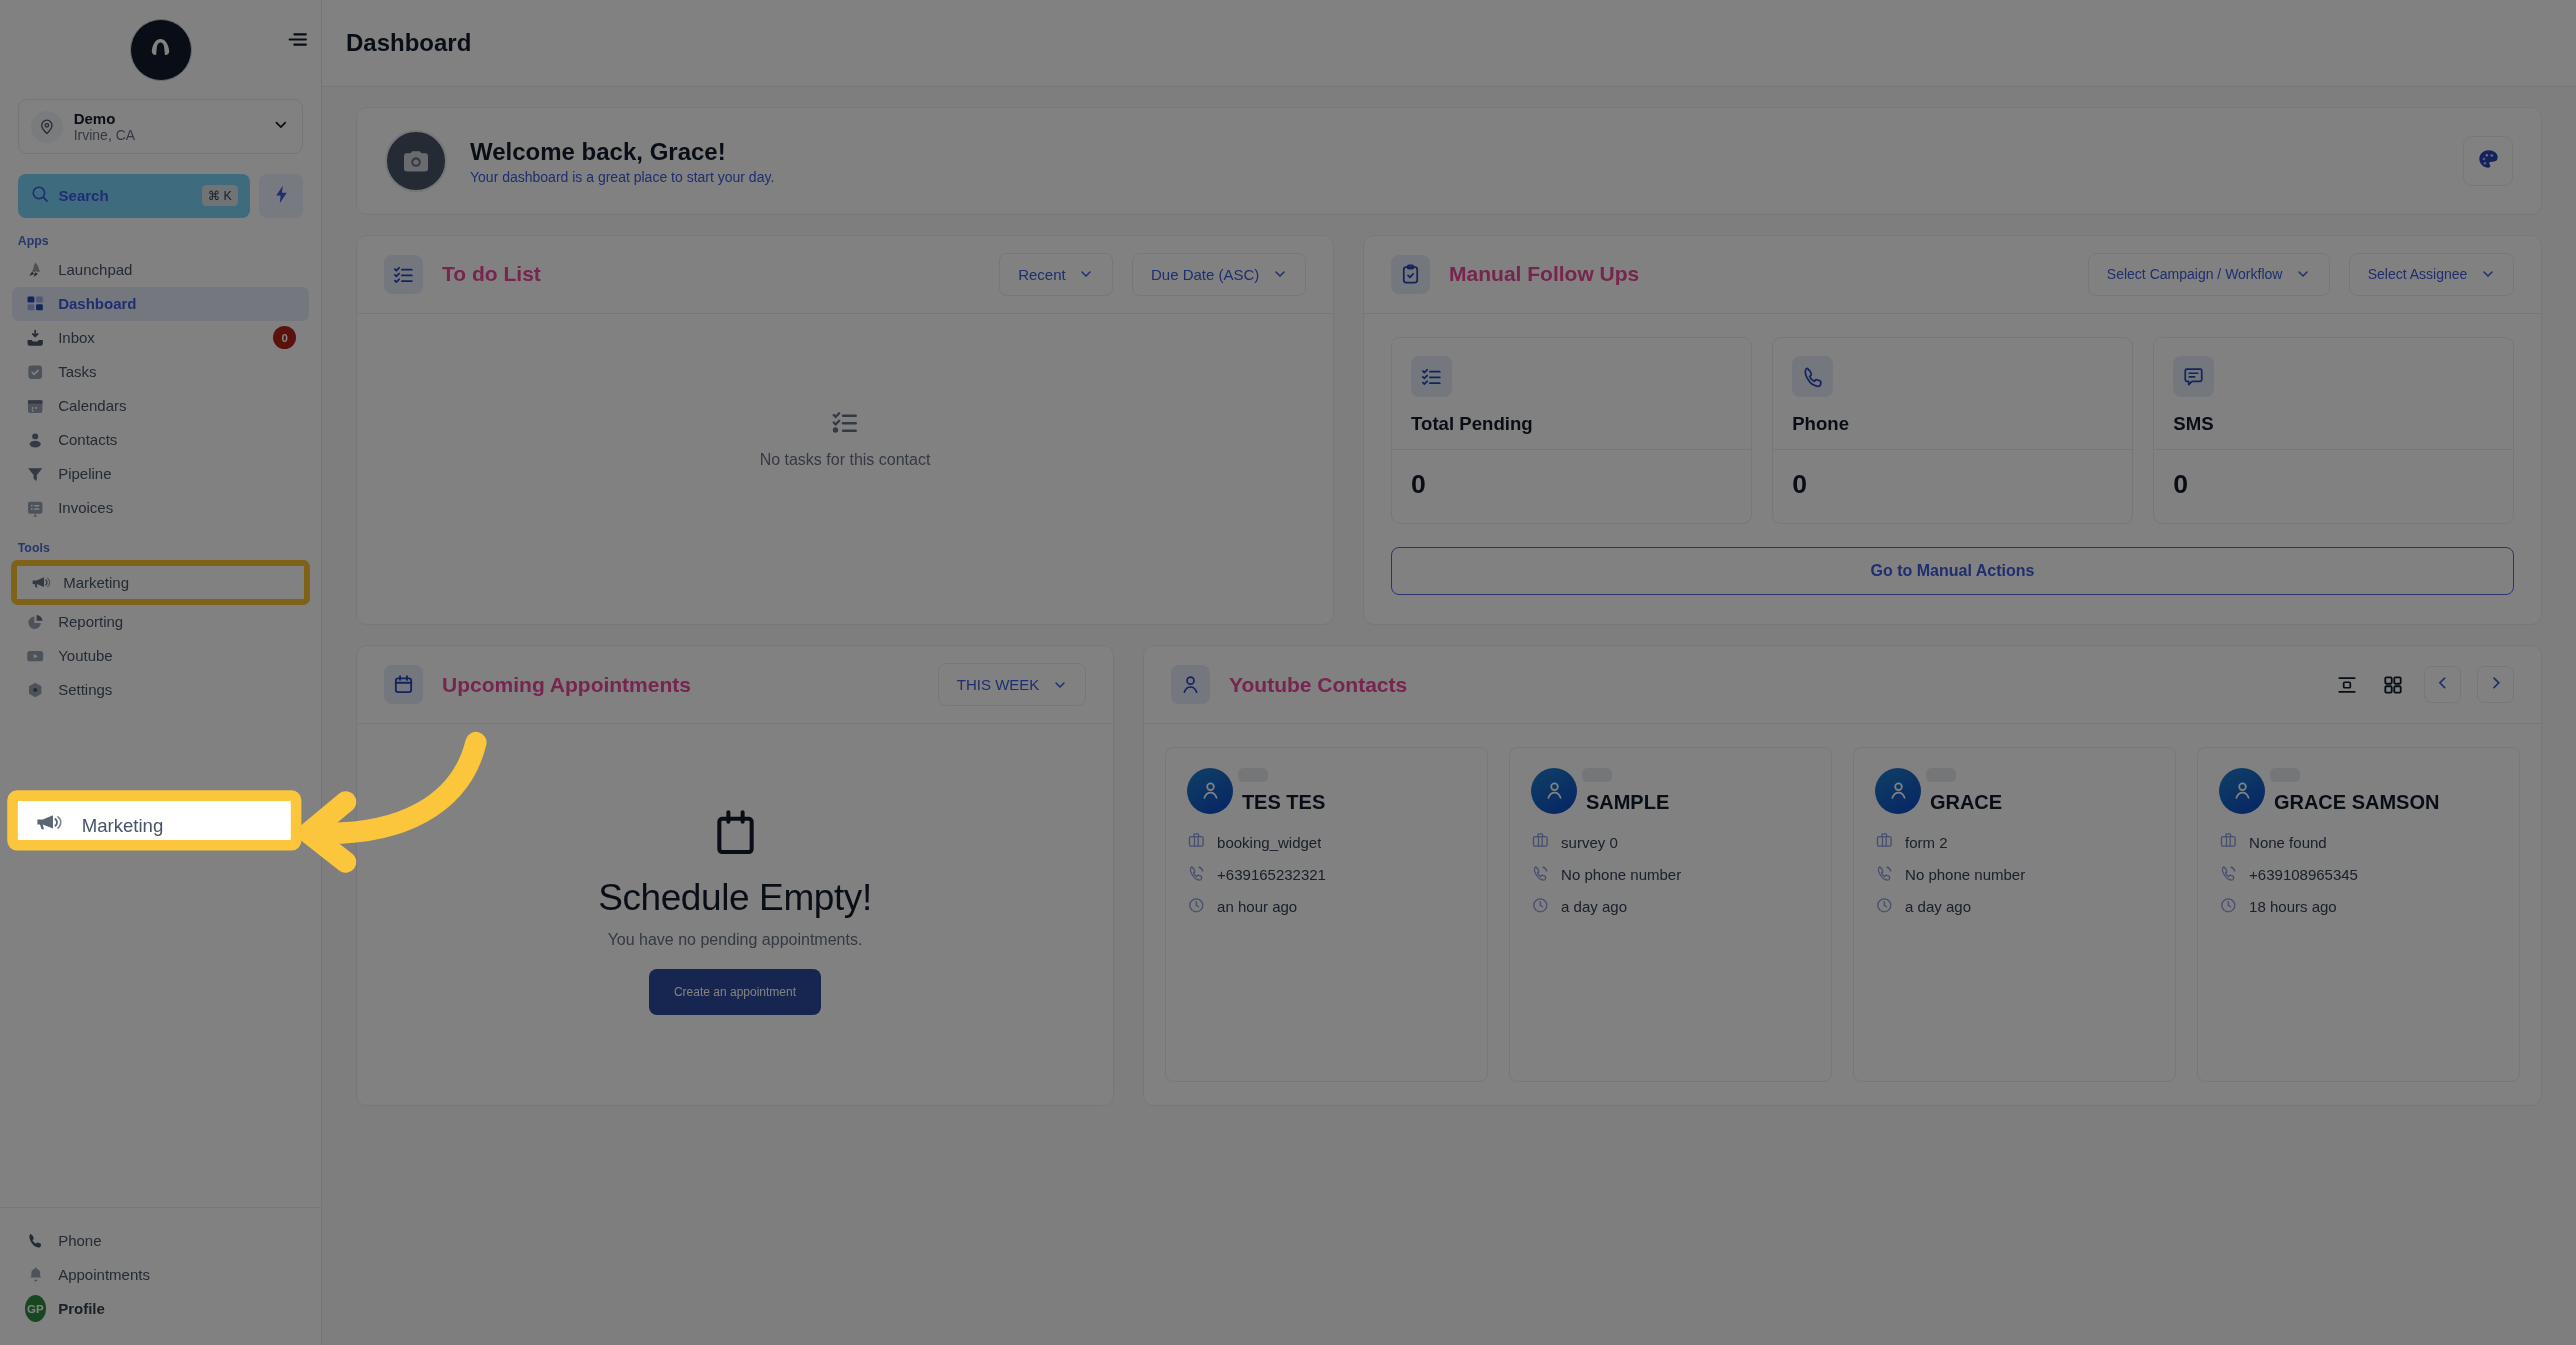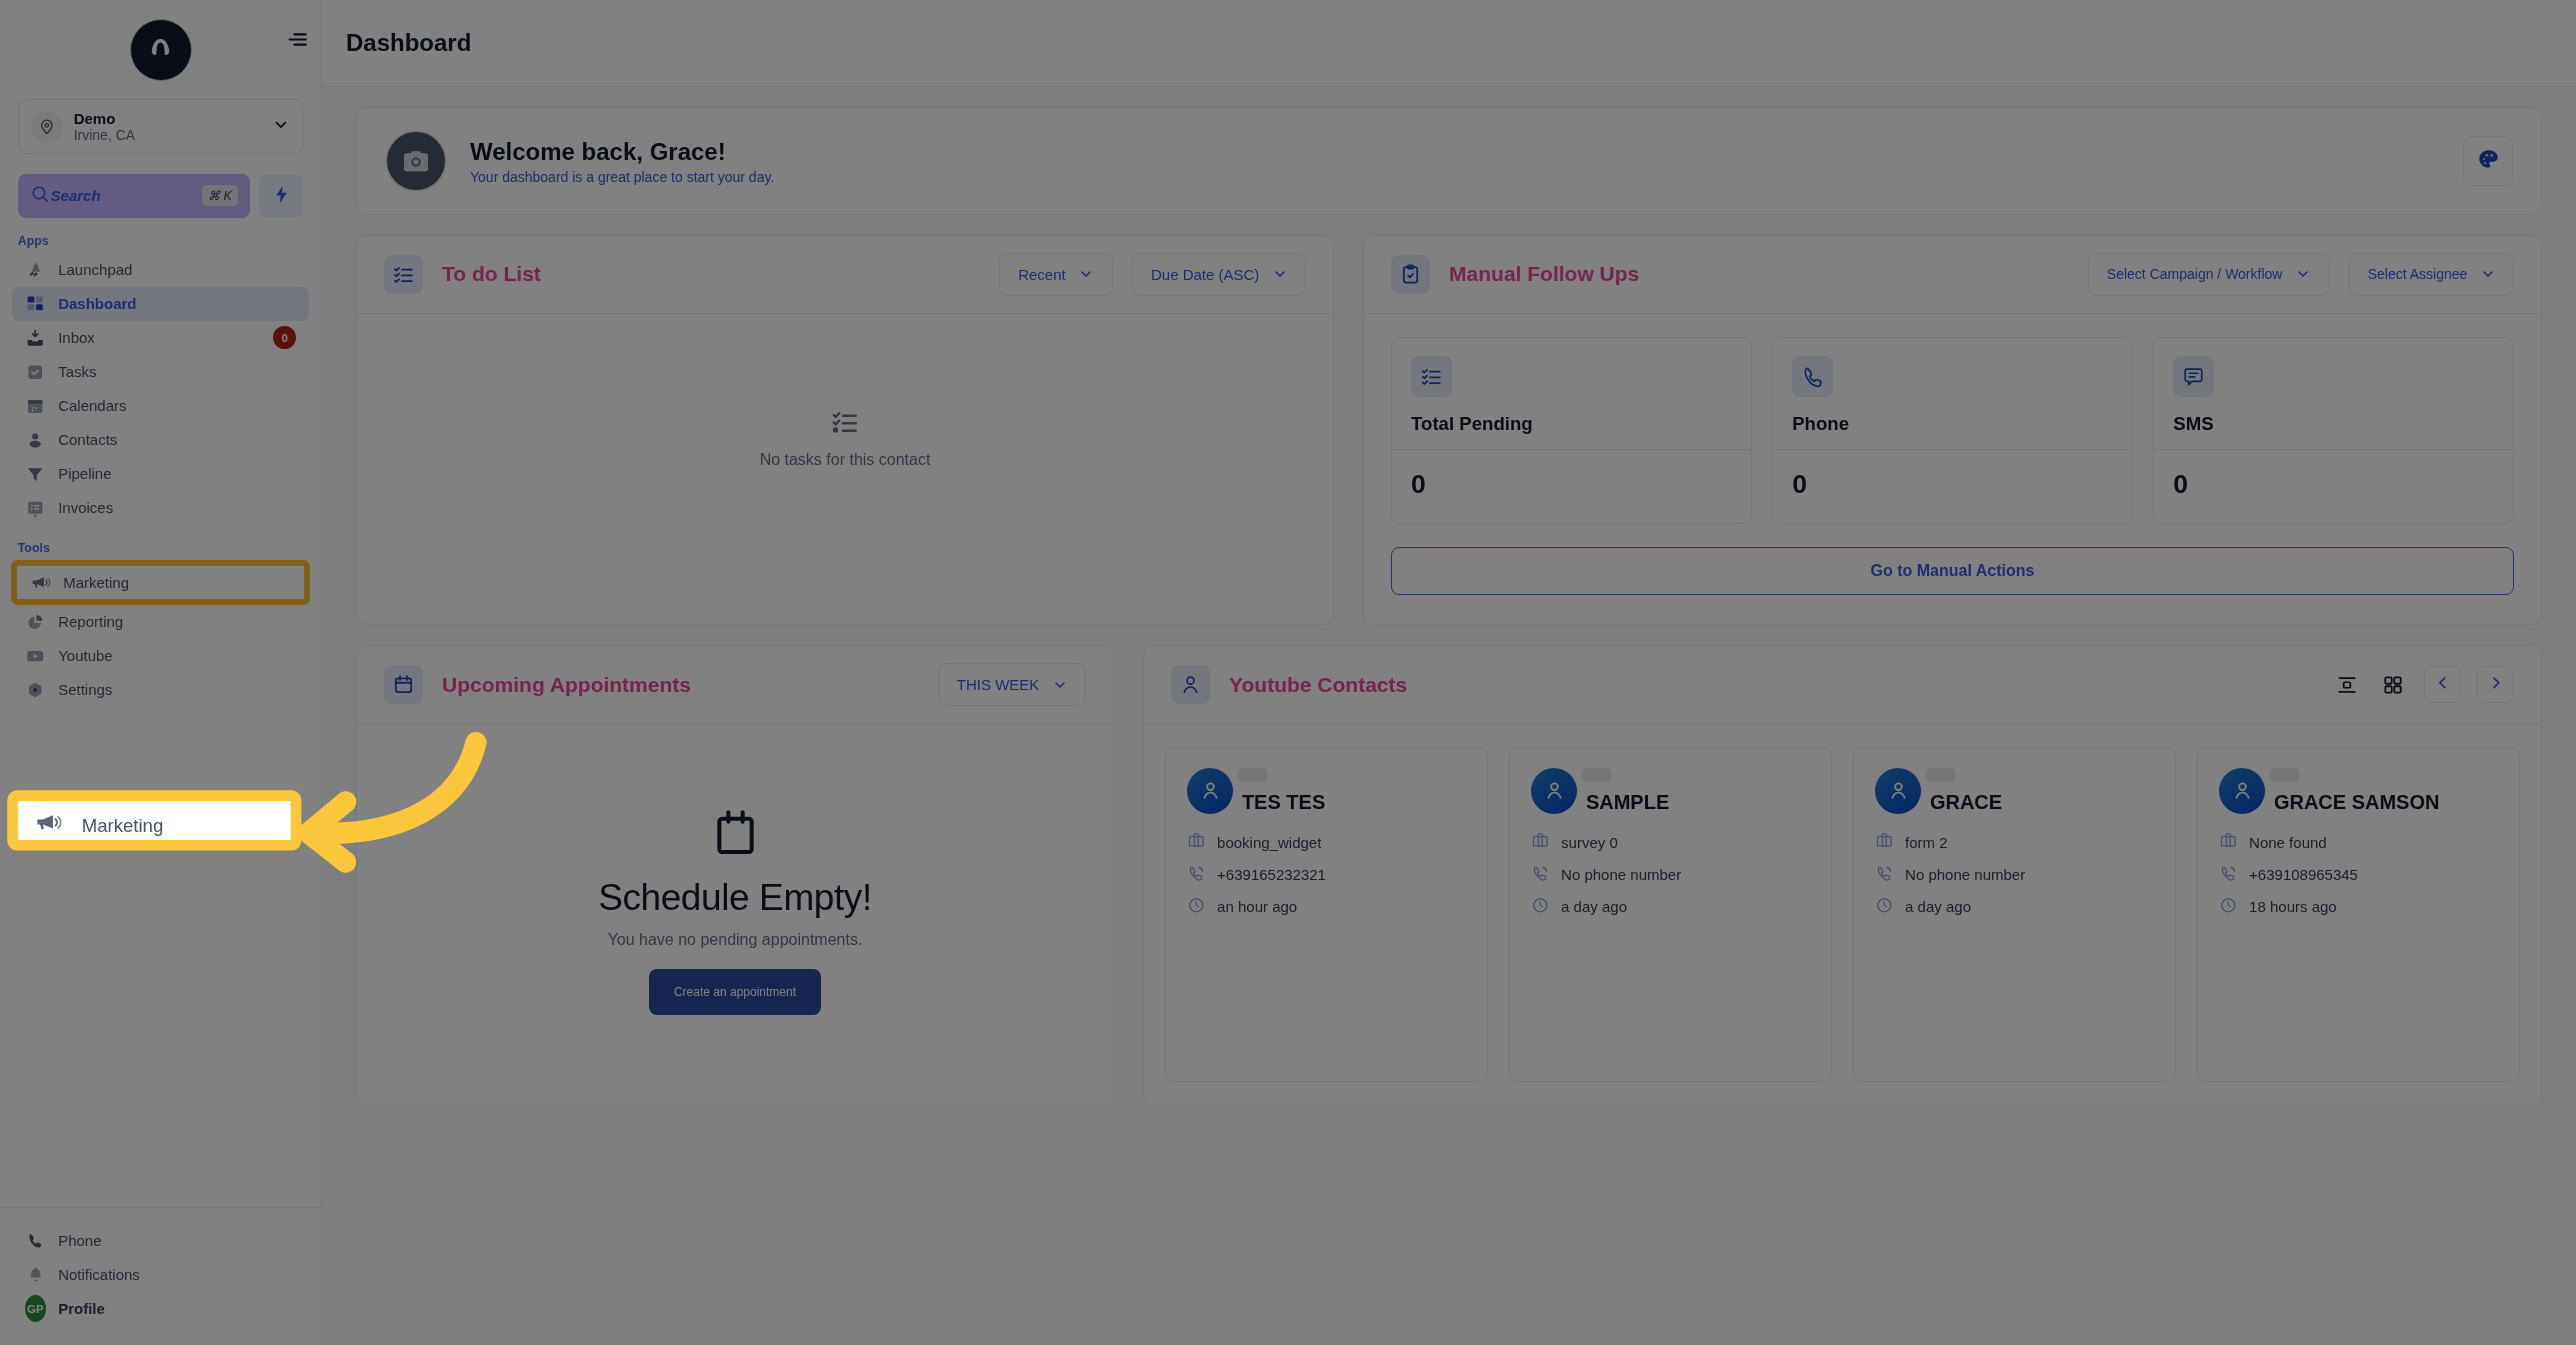--- a/index.html
+++ b/index.html
@@ -73,27 +73,26 @@
 
   .search-row {
     margin: 19.5px 17.7px 0 17.7px;
     display: flex;
     gap: 8.9px;
     flex-shrink: 0;
   }
   .search-box {
     flex: 1;
     height: 44px;
-    background: #c4b5fd;
+    background: #7dd3fc;
     border-radius: 8px;
     display: flex;
     align-items: center;
     padding: 0 12.4px;
-    gap: 1px;
-    font-style: italic;
+    gap: 9px;
   }
   .search-label {
     font-size: 15px; font-weight: 700; color: #3b5bdb;
     flex: 1;
   }
   .kbd {
     background: #dfe3ea;
     border-radius: 4.4px;
     font-size: 12.4px;
     color: #344054;
@@ -593,21 +592,21 @@
         </span>
         <span class="nav-label">Phone</span>
       </div>
       <div class="nav-item">
         <span class="nav-icon">
           <svg width="19.5" height="19.5" viewBox="0 0 24 24" fill="#98a2b3">
               <path d="M12 3a1.4 1.4 0 0 1 1.4 1.4v.5a5.2 5.2 0 0 1 4 5v3.4l1.2 2.2H5.4l1.2-2.2V9.9a5.2 5.2 0 0 1 4-5v-.5A1.4 1.4 0 0 1 12 3z"></path>
               <path d="M10 18.2a2 2 0 0 0 4 0z"></path>
             </svg>
         </span>
-        <span class="nav-label">Notifications</span>
+        <span class="nav-label">Appointments</span>
       </div>
       <div class="nav-item">
         <span class="nav-icon">
           <span class="avatar-gp">GP</span>
         </span>
         <span class="nav-label" style="font-weight:700;color:#344054">Profile</span>
       </div>
     </div>
   </aside>
 

